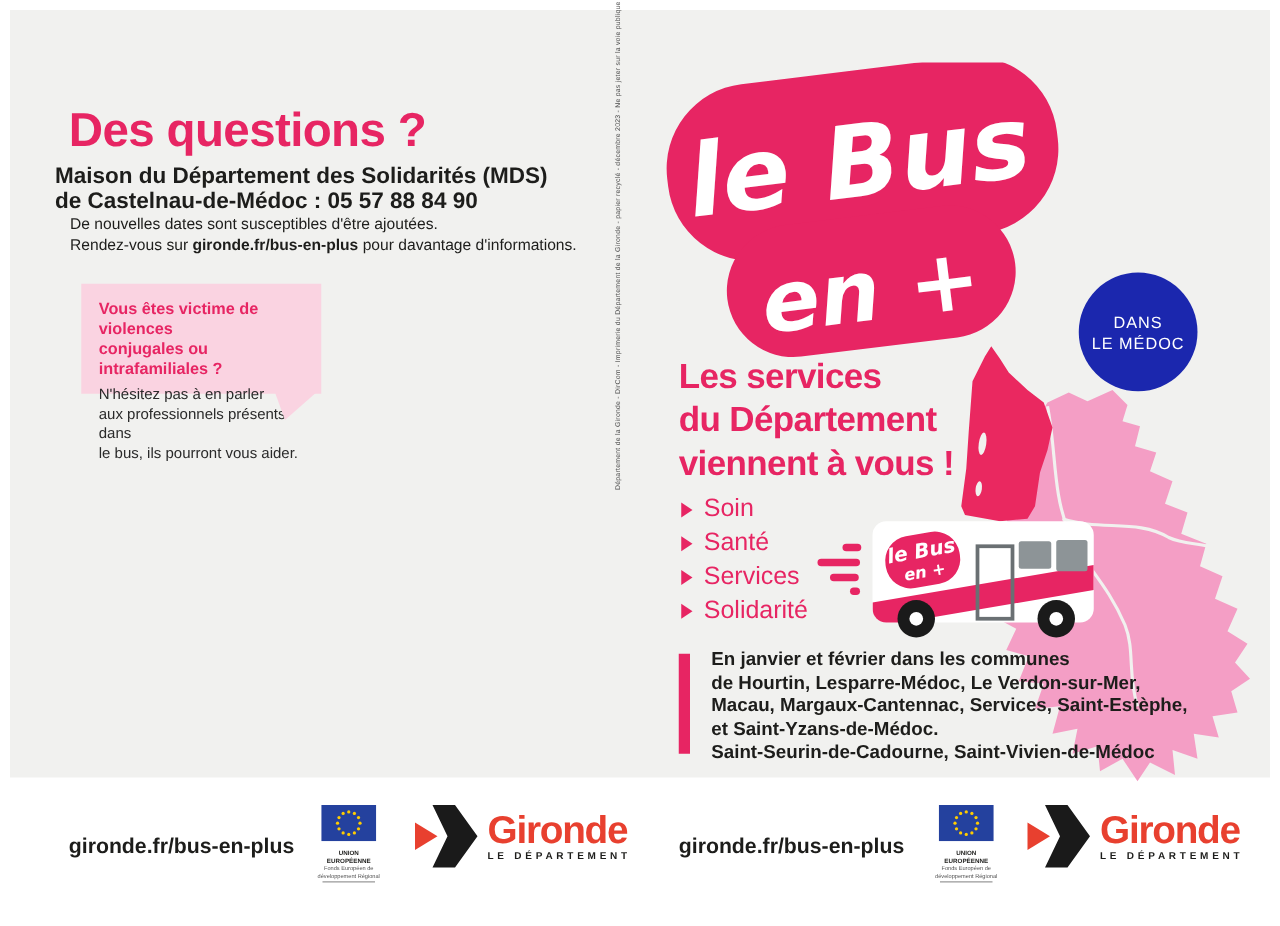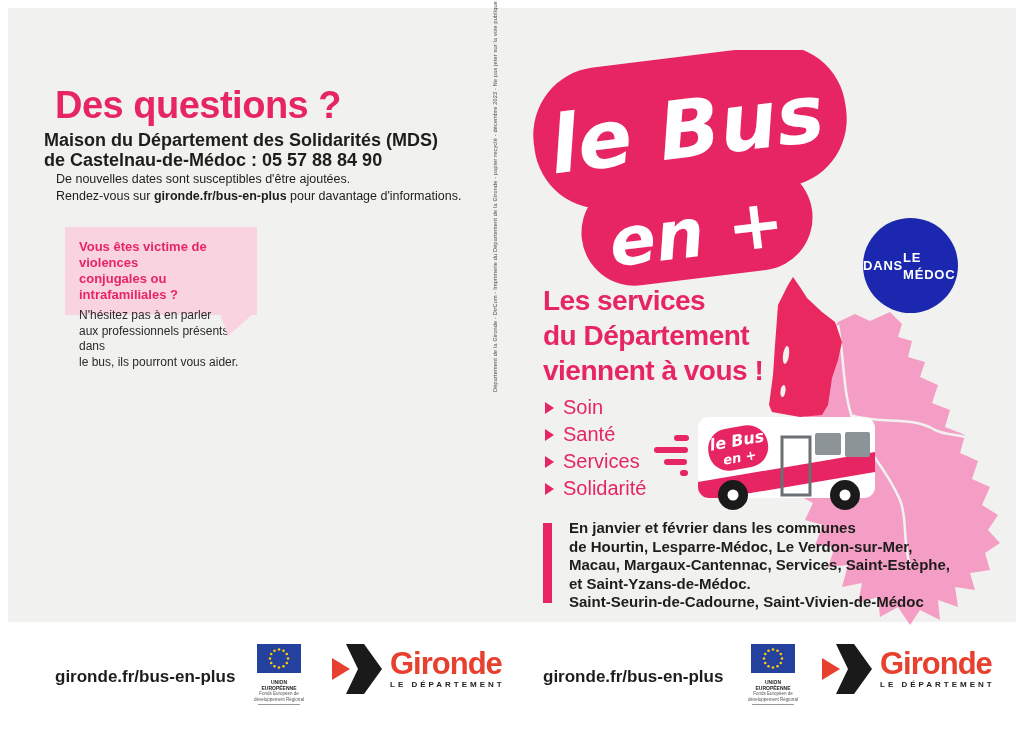--- a/index.html
+++ b/index.html
@@ -37,22 +37,22 @@
   .spine {
     left:492px; top:62px; height:330px; width:12px;
     writing-mode:vertical-rl; transform:rotate(180deg);
     font-size:5.5px; color:#4a4a4a; letter-spacing:0.2px; white-space:nowrap;
   }
 
   
   .badge {
     left:863px; top:218px; width:95px; height:95px; border-radius:50%;
     background:#1b27ae; color:#fff;
-    display:flex; flex-direction:row; align-items:center; justify-content:center;
-    font-size:13px; font-weight:700; letter-spacing:0.8px; line-height:17px;
+    display:flex; flex-direction:column; align-items:center; justify-content:center;
+    font-size:13px; font-weight:400; letter-spacing:0.8px; line-height:17px;
     z-index:5;
   }
   .headline {
     left:543px; top:283px;
     font-size:28px; font-weight:700; color:#e72563; line-height:35px; letter-spacing:-0.5px;
     z-index:4;
   }
   .services { left:545px; top:394px; z-index:4; }
   .service-item { display:flex; align-items:center; height:27px; }
   .tri {

